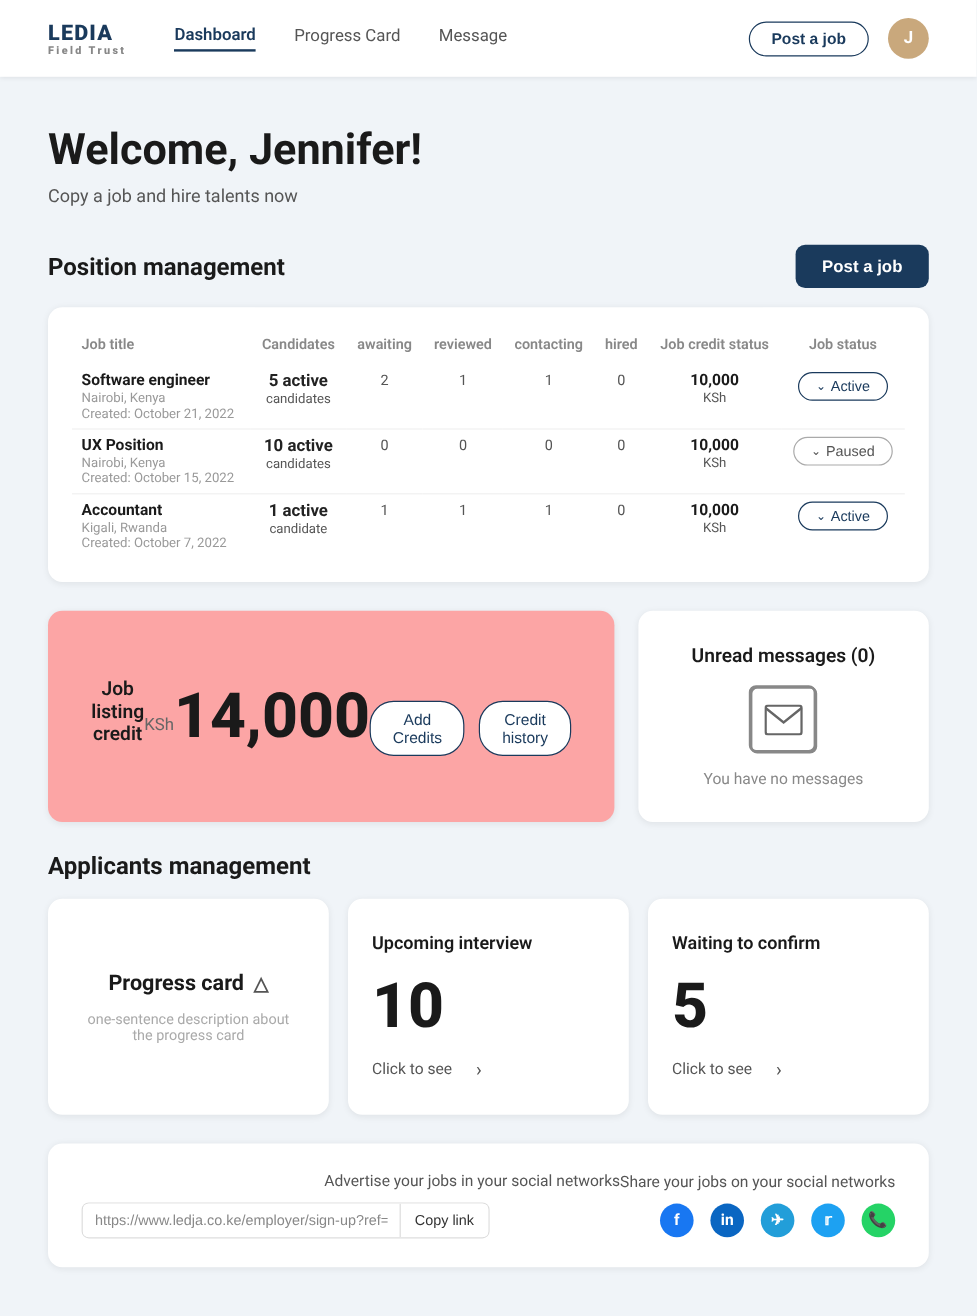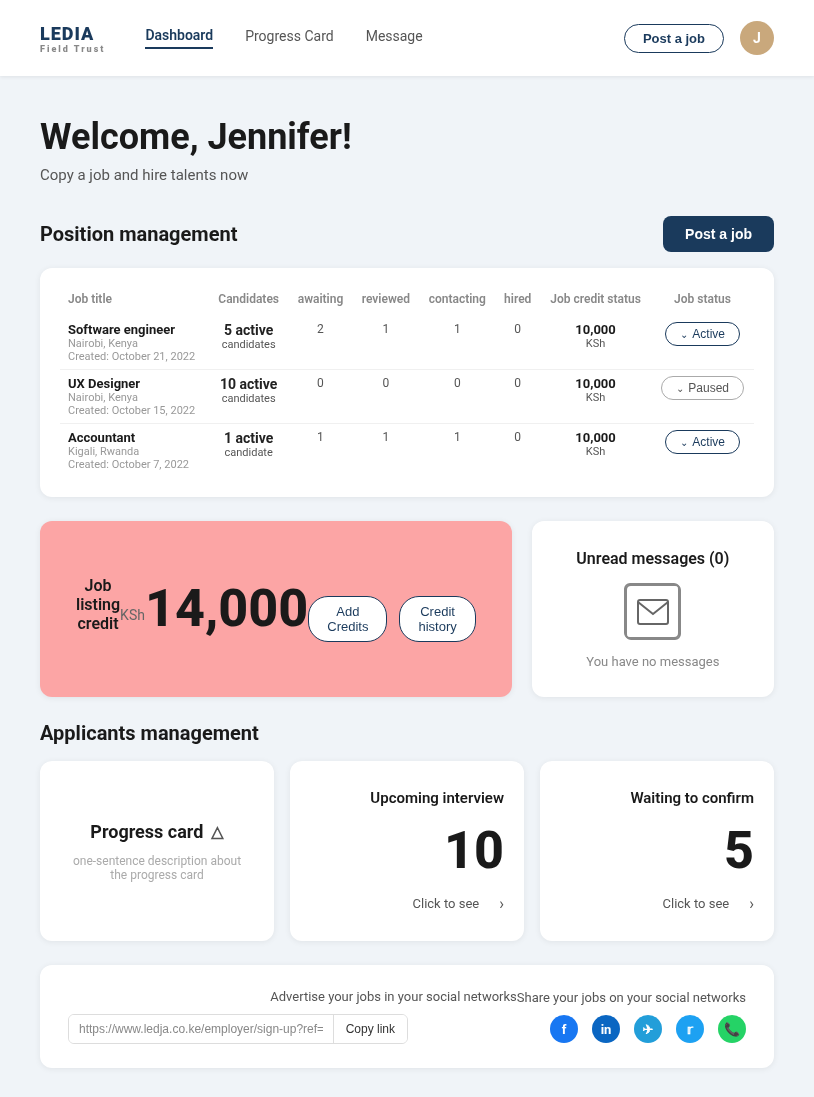--- a/index.html
+++ b/index.html
@@ -4,21 +4,21 @@
   <style>
     * { box-sizing: border-box; margin: 0; padding: 0; }
     body { font-family: -apple-system, BlinkMacSystemFont, 'Segoe UI', Roboto, sans-serif; background: #f0f4f8; color: #222; font-size: 14px; }
 
     
     .navbar {
       background: #fff;
       display: flex;
       align-items: center;
       padding: 0 40px;
-      height: 76px;
+      height: 64px;
       box-shadow: 0 1px 4px rgba(0,0,0,0.08);
     }
     .navbar-logo {
       font-weight: 900;
       font-size: 18px;
       color: #1a3a5c;
       margin-right: 40px;
       letter-spacing: 1px;
     }
     .logo-sub { font-size: 9px; color: #888; display: block; letter-spacing: 2px; }
@@ -137,21 +137,21 @@
 
     
     .applicants-title { font-size: 20px; font-weight: 700; color: #1a1a1a; margin-bottom: 16px; }
     .three-col { display: flex; gap: 16px; margin-bottom: 24px; }
     .col-third { flex: 1; }
 
     .progress-card-box { background: #fff; border-radius: 12px; padding: 32px 24px; box-shadow: 0 1px 6px rgba(0,0,0,0.07); display: flex; flex-direction: column; align-items: center; justify-content: center; text-align: center; min-height: 180px; }
     .progress-card-title { font-size: 18px; font-weight: 700; color: #1a1a1a; display: flex; align-items: center; gap: 8px; margin-bottom: 12px; }
     .progress-card-desc { font-size: 12px; color: #aaa; }
 
-    .interview-card { background: #fff; border-radius: 12px; padding: 28px 20px; box-shadow: 0 1px 6px rgba(0,0,0,0.07); display: flex; flex-direction: column; align-items: flex-end; justify-content: space-between; text-align: center; min-height: 180px; }
+    .interview-card { background: #fff; border-radius: 12px; padding: 28px 20px; box-shadow: 0 1px 6px rgba(0,0,0,0.07); display: flex; flex-direction: column; align-items: flex-start; justify-content: space-between; text-align: center; min-height: 180px; }
     .interview-label { font-size: 15px; font-weight: 600; color: #1a1a1a; }
     .interview-num { font-size: 52px; font-weight: 800; color: #1a1a1a; line-height: 1; }
     .click-link { font-size: 13px; color: #555; cursor: pointer; display: flex; align-items: center; gap: 20px; }
 
     
     .social-card { background: #fff; border-radius: 12px; padding: 24px 28px; box-shadow: 0 1px 6px rgba(0,0,0,0.07); display: flex; align-items: center; justify-content: space-between; }
     .social-left { flex: 1; }
     .social-label { font-size: 13px; color: #555; margin-bottom: 10px; text-align: right; }
     .social-url-row { display: flex; border: 1px solid #ddd; border-radius: 6px; overflow: hidden; max-width: 340px; }
     .social-url { flex: 1; padding: 7px 10px; font-size: 12px; color: #888; background: #fff; border: none; outline: none; }
@@ -230,21 +230,21 @@
     </td>
     <td style="text-align:center;">
       <button class="status-btn active-btn">
         <span style="font-size:10px;">⌄</span>
         <span>Active</span>
       </button>
     </td>
   </tr>
           <tr>
     <td>
-      <div class="job-title">UX Designer</div>
+      <div class="job-title">UX Position</div>
       <div class="job-meta">Nairobi, Kenya</div>
       <div class="job-meta">Created: October 15, 2022</div>
     </td>
     <td>
       <div class="cand-num">10 active</div>
       <div class="cand-label">candidates</div>
     </td>
     <td class="cand-col">0</td>
     <td class="cand-col">0</td>
     <td class="cand-col">0</td>

